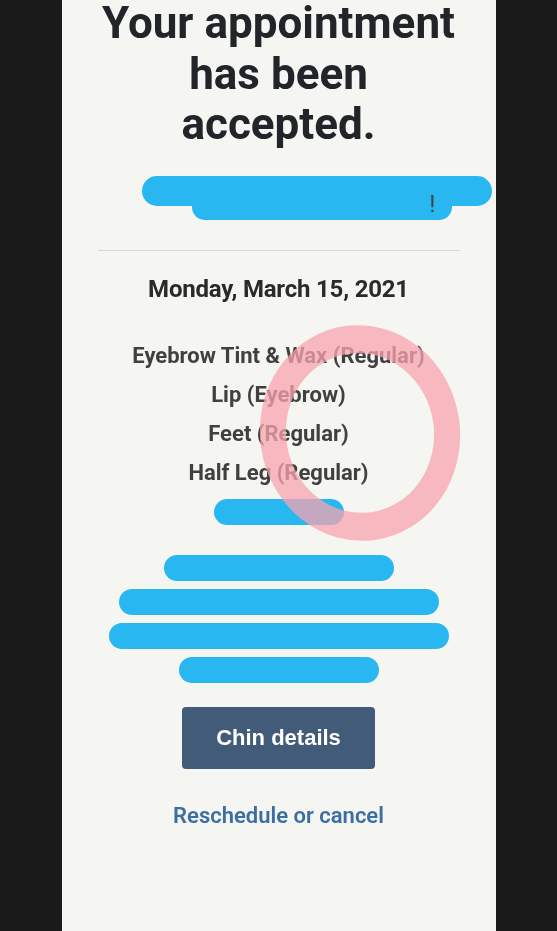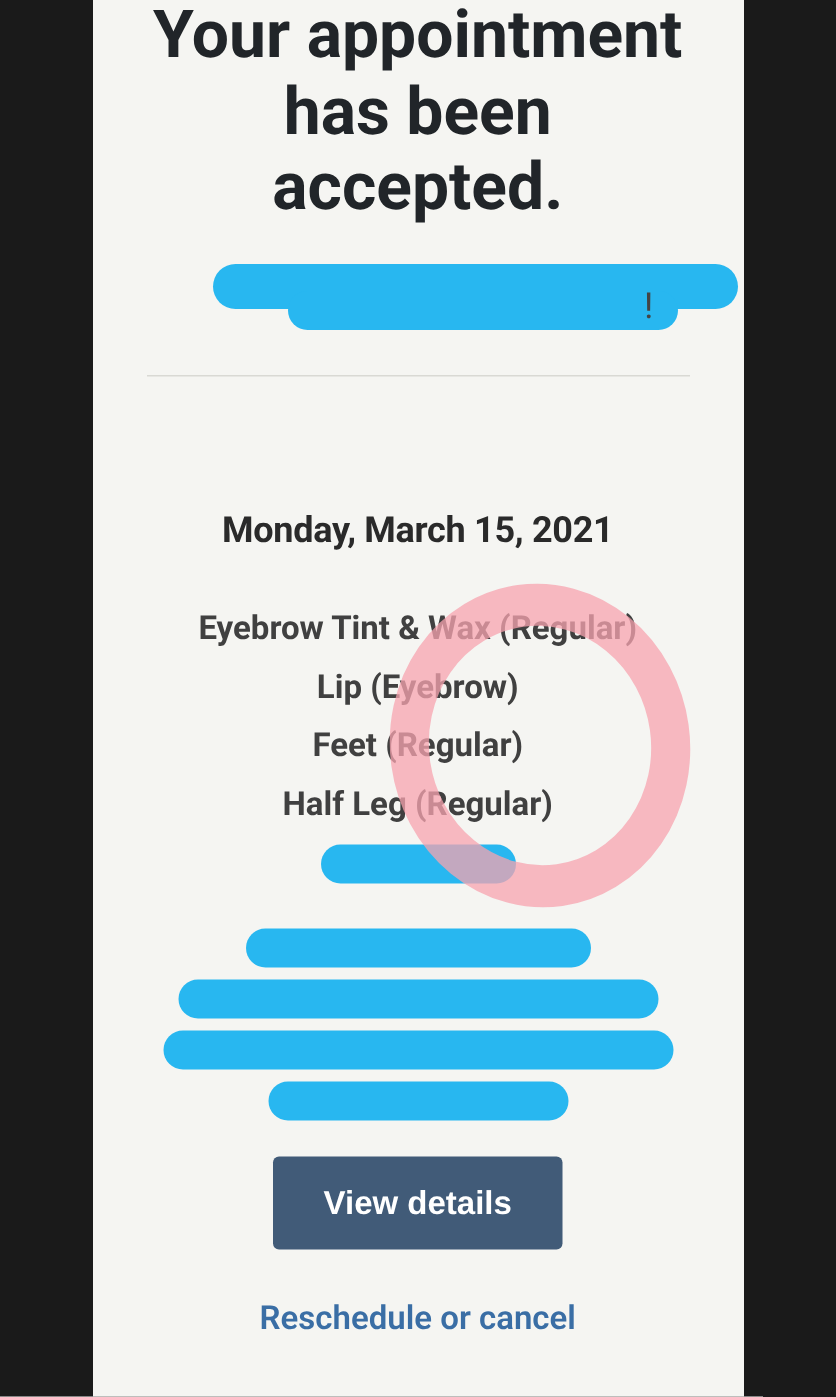--- a/index.html
+++ b/index.html
@@ -56,21 +56,21 @@
     font-size: 24px;
     color: #444;
   }
   .divider {
     margin: 12px 36px 0 36px;
     border: none;
     border-top: 1px solid #d9d9d4;
   }
   .details {
     text-align: center;
-    margin-top: 88px;
+    margin-top: 24px;
     position: relative;
   }
   .pink-circle {
     position: absolute;
     width: 200px;
     height: 200px;
     border: 26px solid rgba(247,163,175,0.75);
     border-radius: 50%;
     top: 58px;
     right: 36px;
@@ -165,18 +165,18 @@
     </div>
 
     <div class="redacted-stack">
       <div class="stroke s1"></div>
       <div class="stroke s2"></div>
       <div class="stroke s3"></div>
       <div class="stroke s4"></div>
       <div class="stroke s5"></div>
     </div>
 
-    <button class="view-btn">View details</button>
+    <button class="view-btn">Chin details</button>
 
     <a class="resched">Reschedule or cancel</a>
   </div>
 
 </div>
 
 </body></html>

